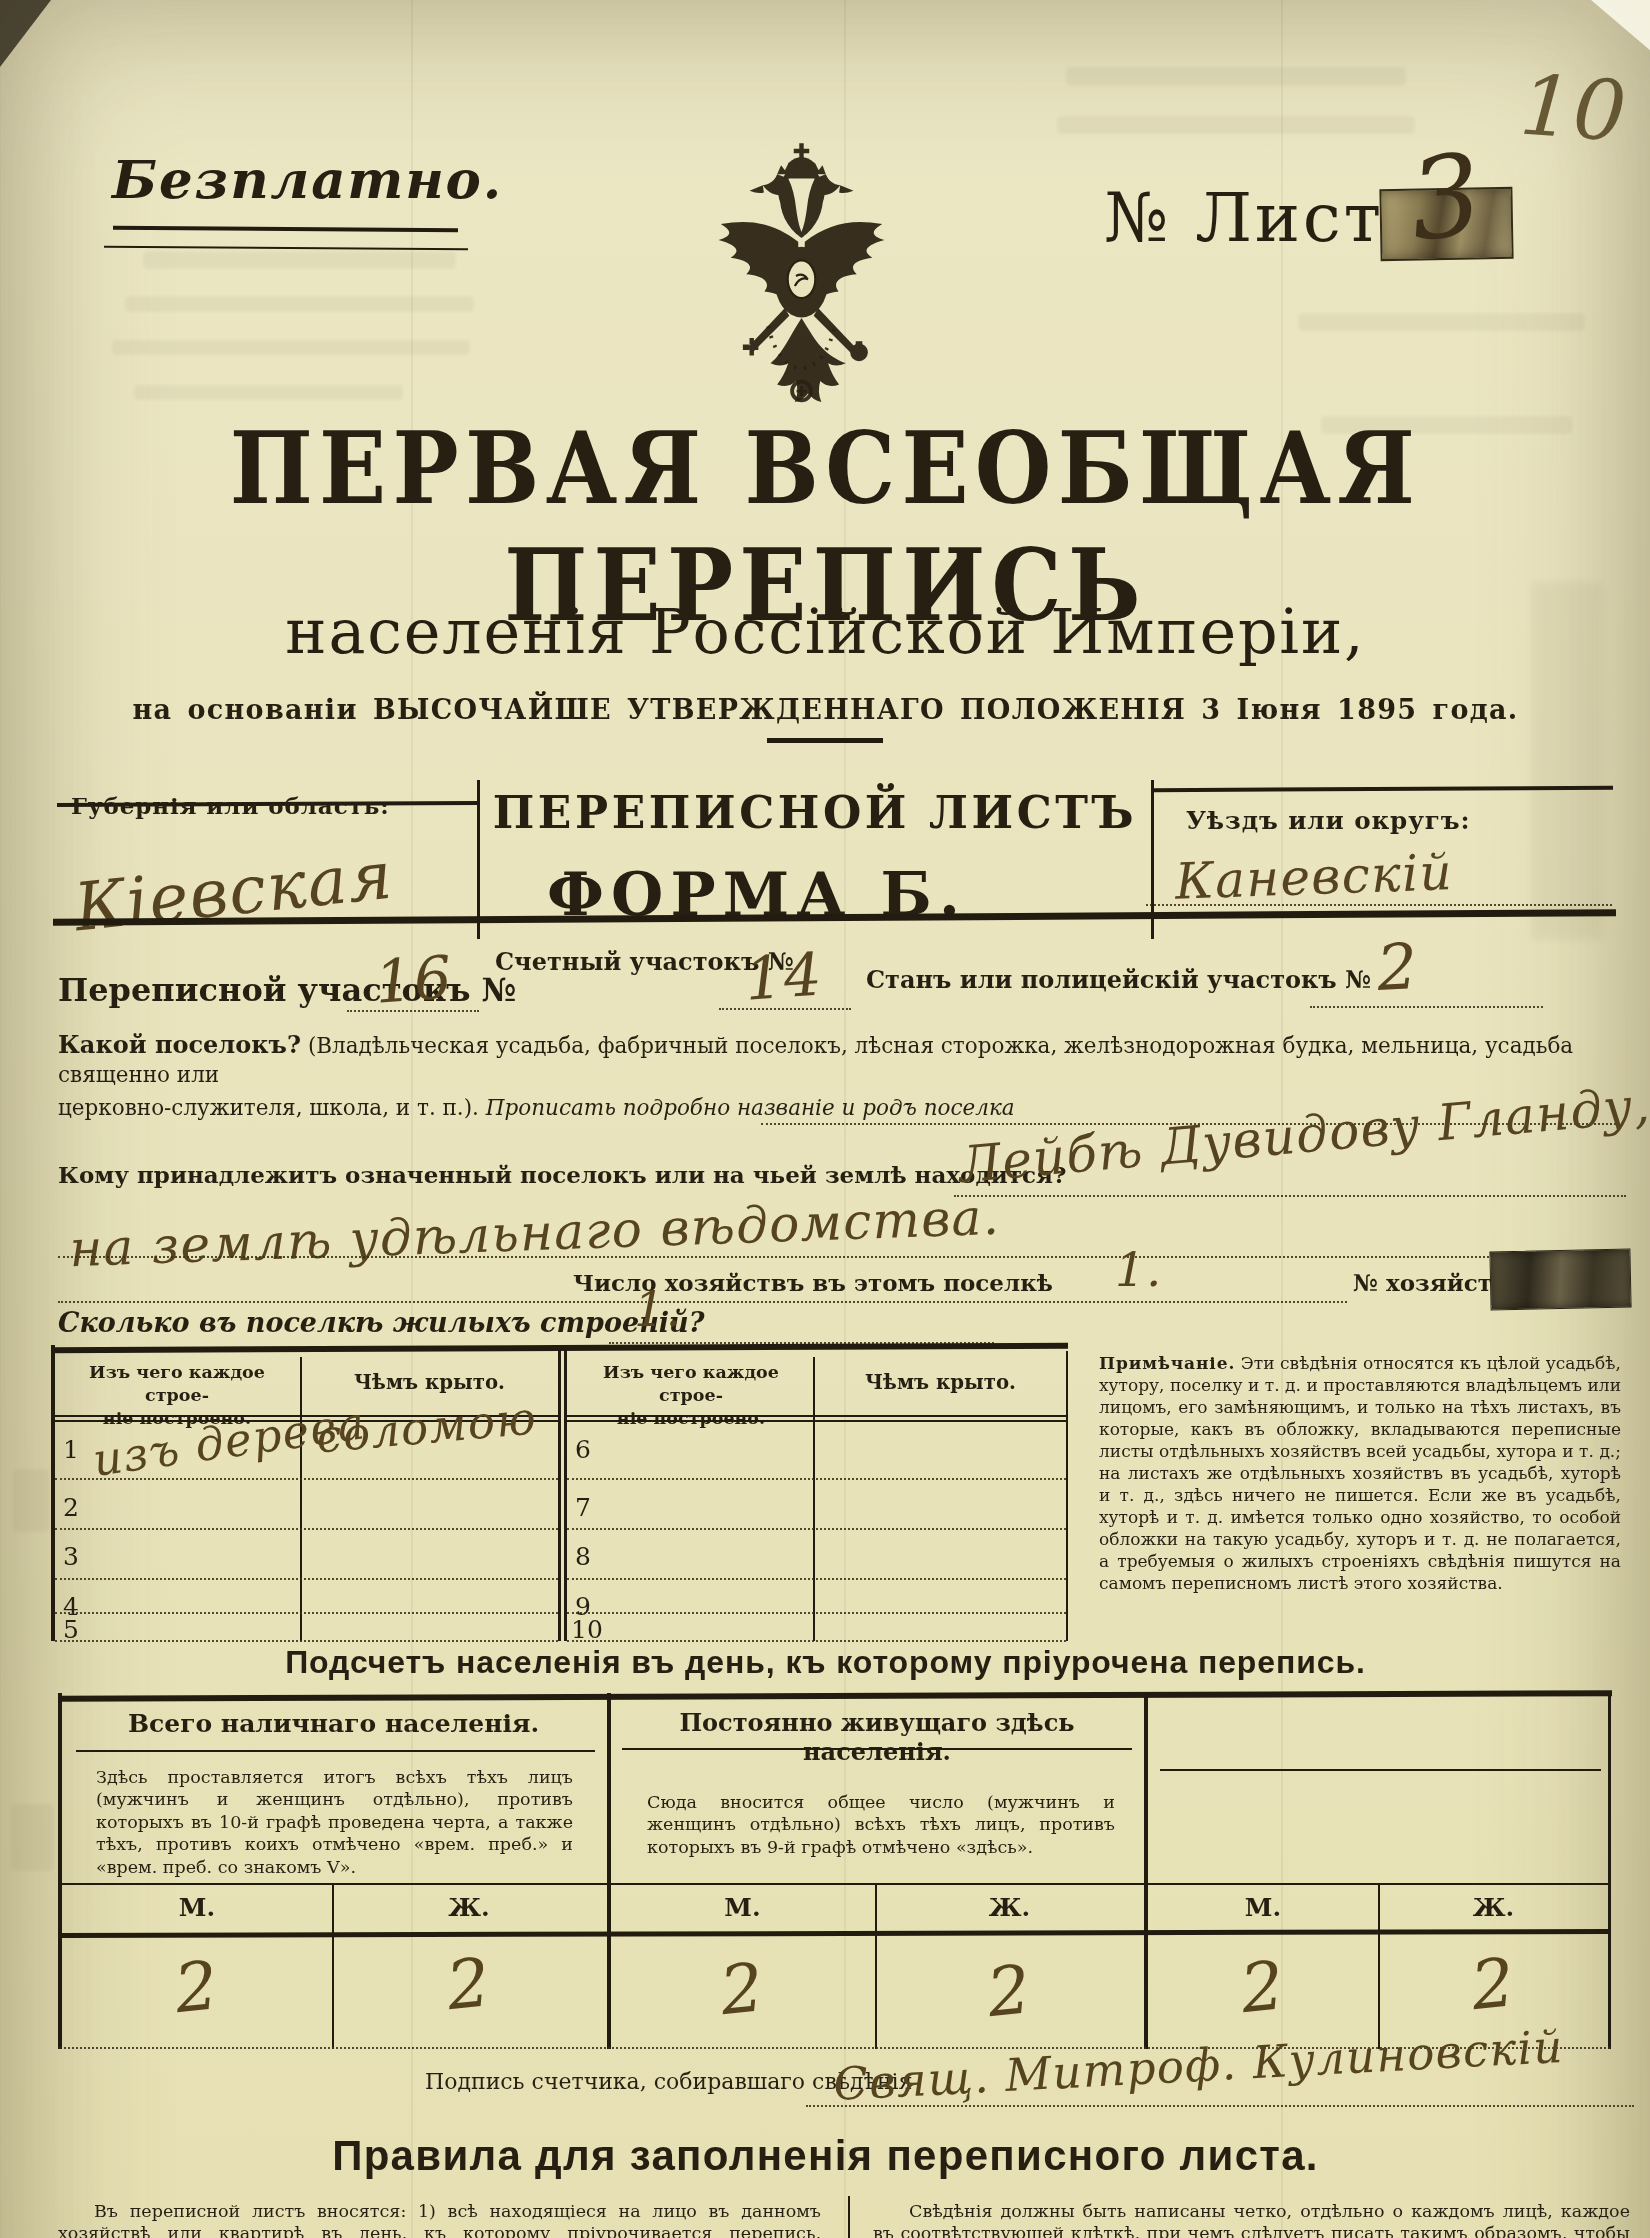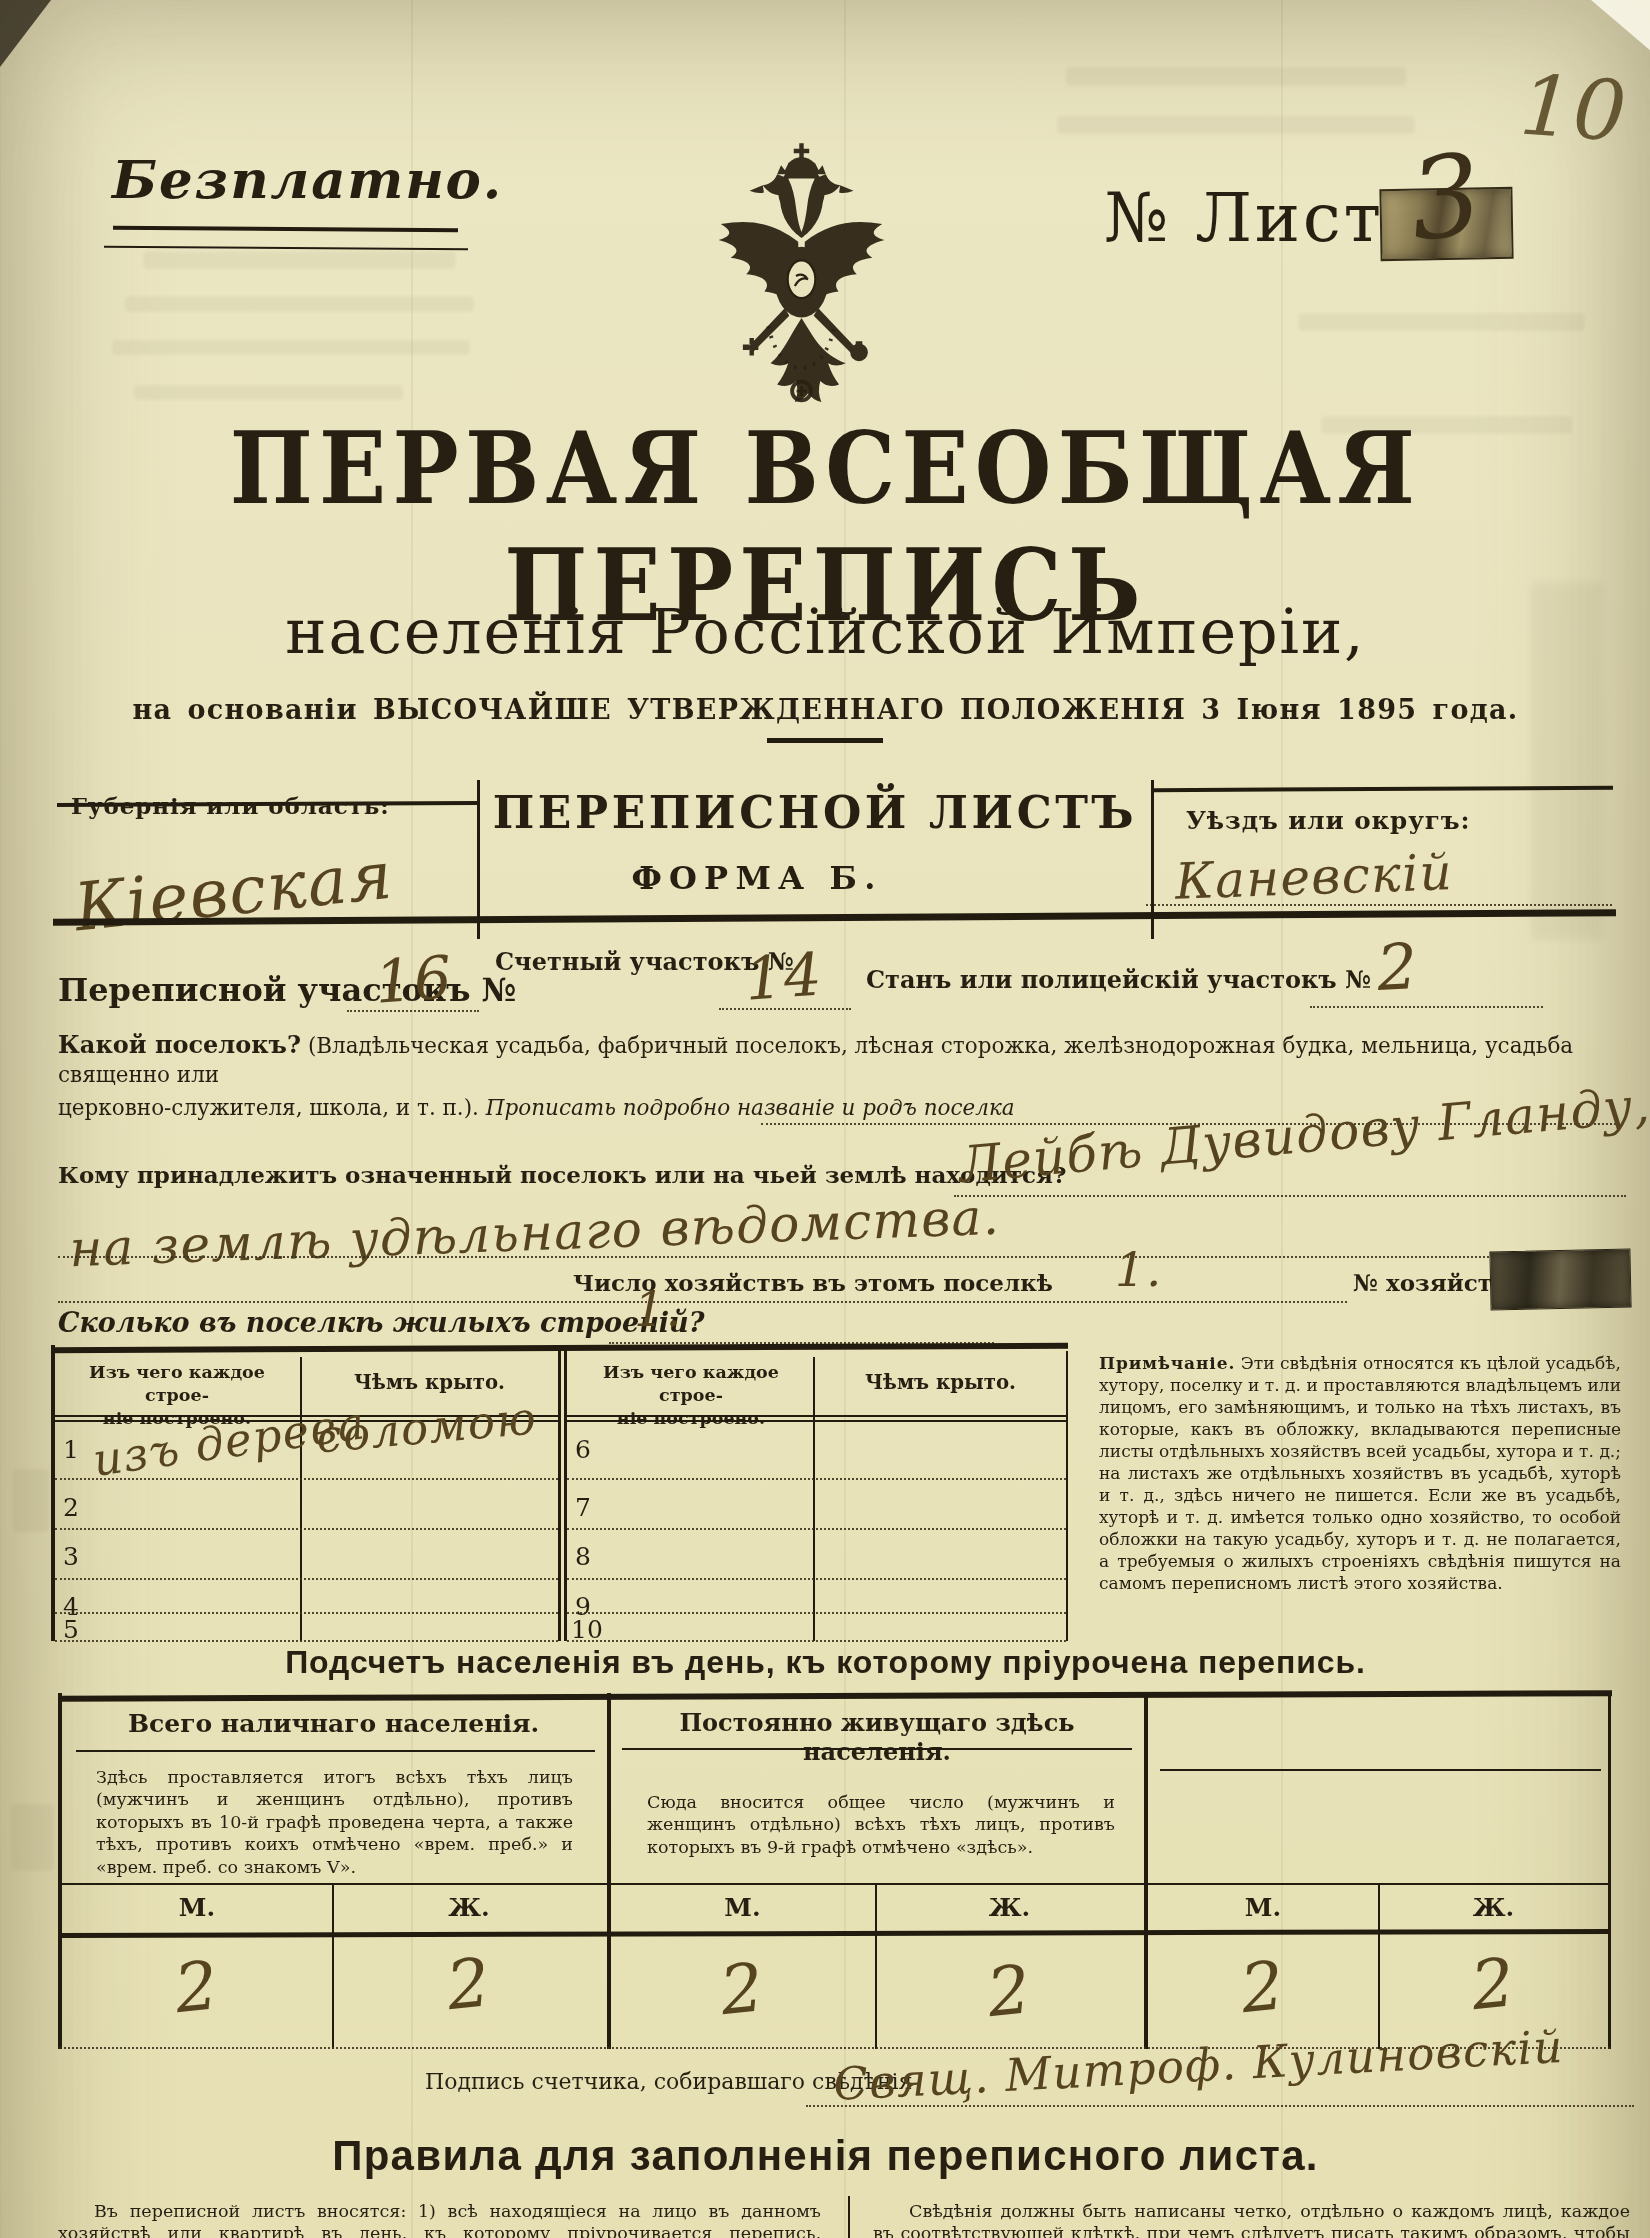--- a/index.html
+++ b/index.html
@@ -103,21 +103,21 @@
   <div class="abs rule" style="left:57px;top:802px;width:420px;height:4px;transform:rotate(-.3deg);"></div>
   <div class="abs rule" style="left:1154px;top:787px;width:459px;height:4px;transform:rotate(-.3deg);"></div>
   <div class="abs rule" style="left:477px;top:780px;width:3.1px;height:159px;"></div>
   <div class="abs rule" style="left:1151px;top:780px;width:3.1px;height:159px;"></div>
 
   <div class="abs serif b ink" style="left:71px;top:792px;font-size:23px;letter-spacing:0.9px;">Губернія или область:</div>
   <div class="abs hw" style="left:74px;top:853px;font-size:66px;transform:rotate(-6deg);">Кіевская</div>
   <div class="abs dash" style="left:63px;top:921px;width:412px;"></div>
 
   <div class="abs center serif b ink" style="left:480px;top:787px;width:670px;font-size:44px;letter-spacing:3.6px;">ПЕРЕПИСНОЙ ЛИСТЪ</div>
-  <div class="abs center serif b ink" style="left:480px;top:859px;width:554px;font-size:32px;letter-spacing:7.2px;">ФОРМА Б.</div>
+  <div class="abs center serif b ink" style="left:480px;top:859px;width:554px;font-size:60px;letter-spacing:7.2px;">ФОРМА Б.</div>
 
   <div class="abs serif b ink" style="left:1186px;top:806px;font-size:24.6px;letter-spacing:0.9px;">Уѣздъ или округъ:</div>
   <div class="abs hw" style="left:1175px;top:848px;font-size:50px;transform:rotate(-2deg);">Каневскій</div>
   <div class="abs dot" style="left:1146px;top:904px;width:466px;"></div>
 
   <div class="abs rule" style="left:53px;top:914px;width:1563px;height:6.7px;transform:rotate(-.35deg);"></div>
 
   <div class="abs serif b ink nowrap" style="left:58px;top:971px;font-size:32px;">Переписной участокъ №</div>
   <div class="abs dot" style="left:347px;top:1010px;width:132px;"></div>
   <div class="abs hw" style="left:375px;top:945px;font-size:59px;transform:rotate(-4deg);">16</div>

